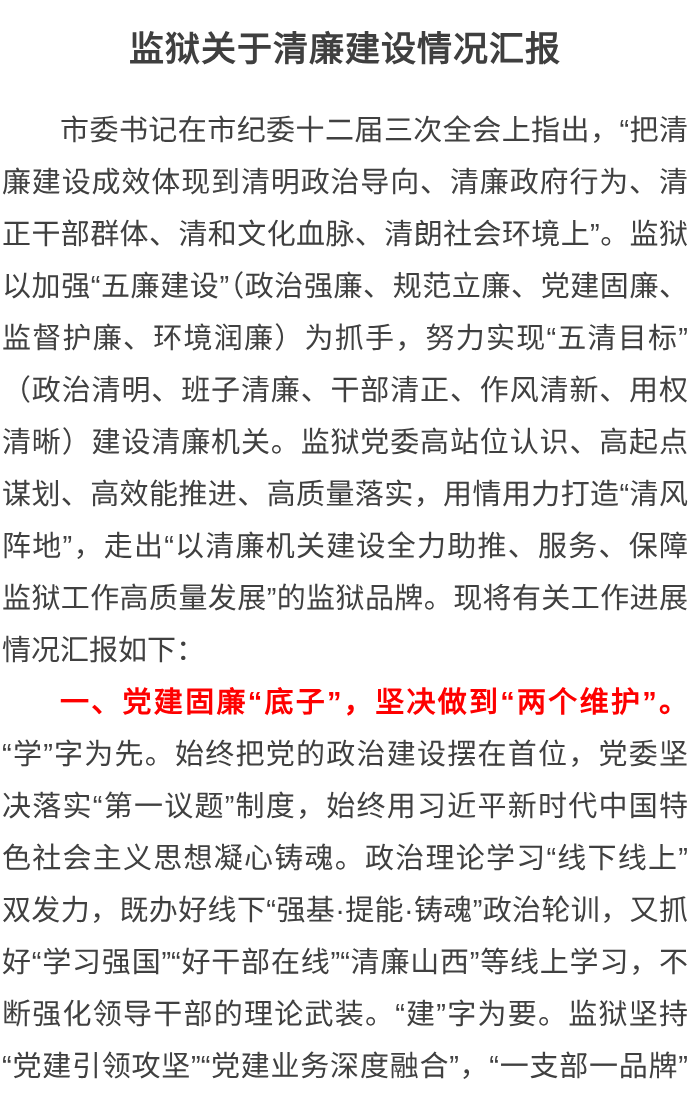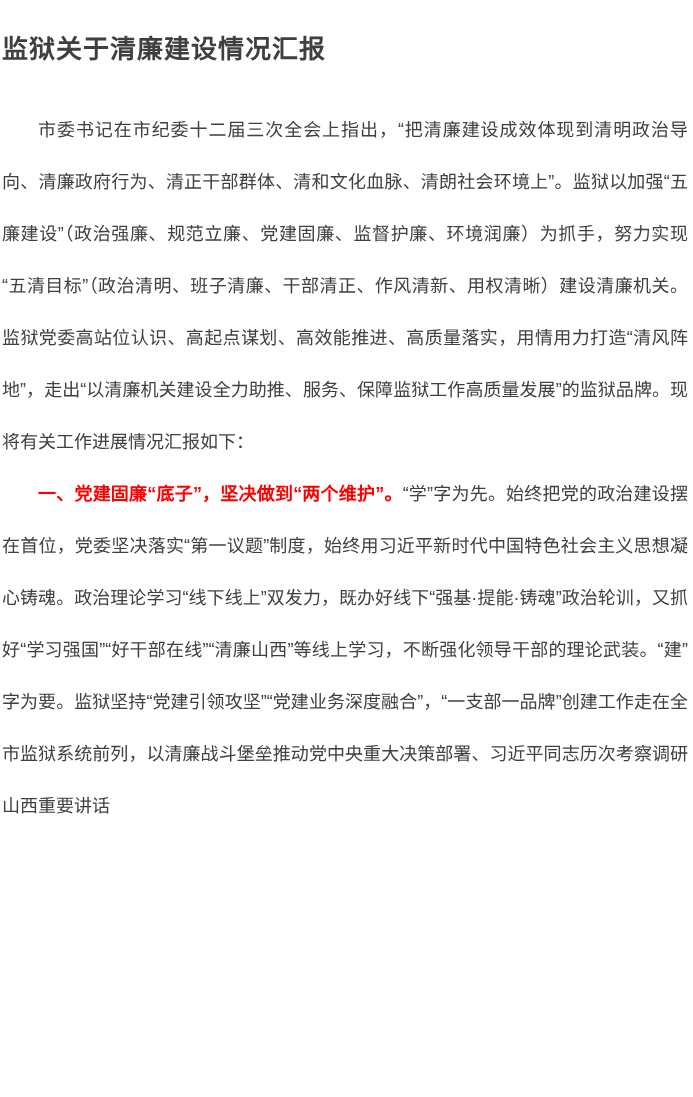--- a/index.html
+++ b/index.html
@@ -15,33 +15,33 @@
   }
   .page {
     width: 693px;
     height: 1097px;
     box-sizing: border-box;
     padding: 0 5px 0 2px;
     background: #ffffff;
   }
   .doc-title {
     margin: 26px 0 0 0;
-    font-size: 26px;
+    font-size: 35px;
     line-height: 46px;
     font-weight: bold;
-    text-align: left;
+    text-align: center;
     color: #3f3f3f;
     letter-spacing: 1px;
   }
   .content {
     margin-top: 32px;
   }
   .para {
     margin: 0;
-    font-size: 18px;
+    font-size: 29px;
     line-height: 52px;
     color: #404040;
     text-align: justify;
     text-justify: inter-ideograph;
     text-indent: 2em;
     word-break: break-all;
     letter-spacing: 0px;
   }
   .section-heading {
     color: #fe0000;

